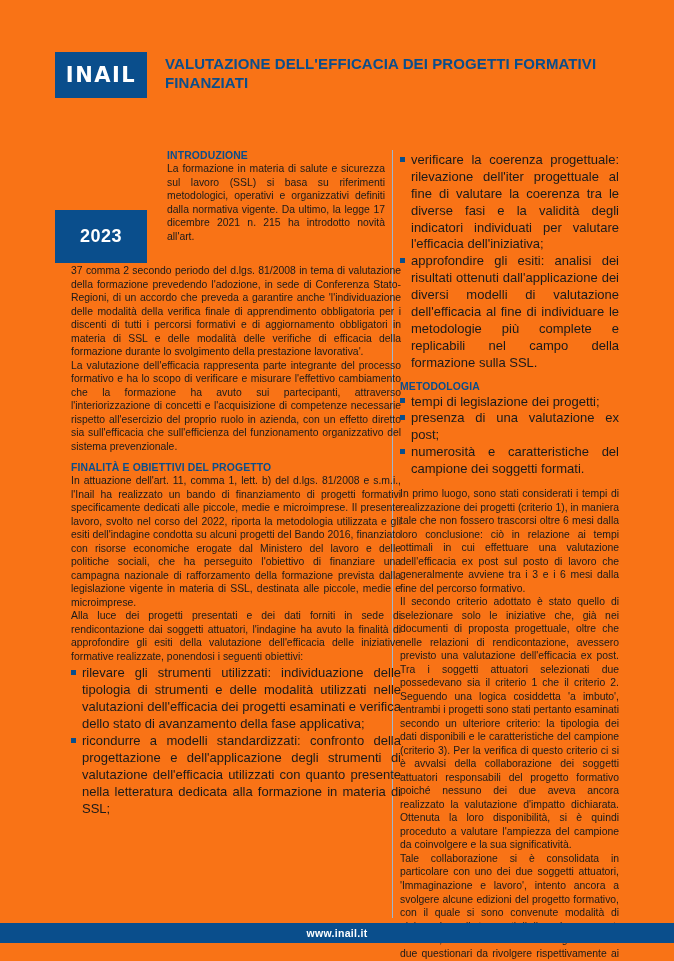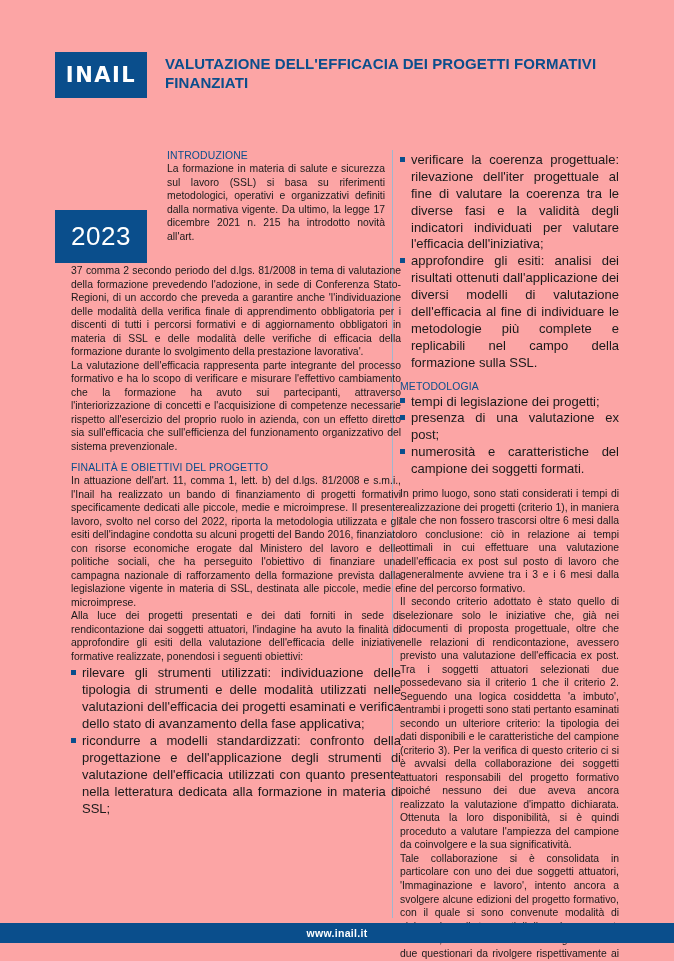--- a/index.html
+++ b/index.html
@@ -6,21 +6,21 @@
   html, body {
     width: 674px;
     height: 961px;
     background: #ffffff;
     font-family: "Liberation Sans", sans-serif;
   }
   .page {
     position: relative;
     width: 674px;
     height: 961px;
-    background: #fca5a5;
+    background: #f97316;
     overflow: hidden;
   }
 
   
   .header {
     position: absolute;
     left: 55px;
     top: 52px;
     width: 564px;
     display: flex;
@@ -64,22 +64,22 @@
     top: 210px;
     width: 92px;
     height: 53px;
     background: #0a4e8c;
     display: flex;
     align-items: center;
     justify-content: center;
   }
   .year-text {
     color: #ffffff;
-    font-size: 26px;
-    font-weight: normal;
+    font-size: 18px;
+    font-weight: bold;
     letter-spacing: 0.5px;
   }
 
   
   .body-area {
     position: absolute;
     left: 55px;
     top: 150px;
     width: 564px;
   }
@@ -115,21 +115,21 @@
     font-size: 10.4px;
     line-height: 1.30;
     color: #1a1a1a;
     text-align: justify;
     margin-bottom: 0;
     hyphens: auto;
   }
   h3.sec {
     color: #0a4e8c;
     font-size: 10.4px;
-    font-weight: normal;
+    font-weight: bold;
     letter-spacing: 0.15px;
     margin-bottom: 1px;
   }
   .gap { height: 9px; }
 
   ul.sq {
     list-style: none;
     margin: 2px 0 0 0;
     padding: 0;
   }

